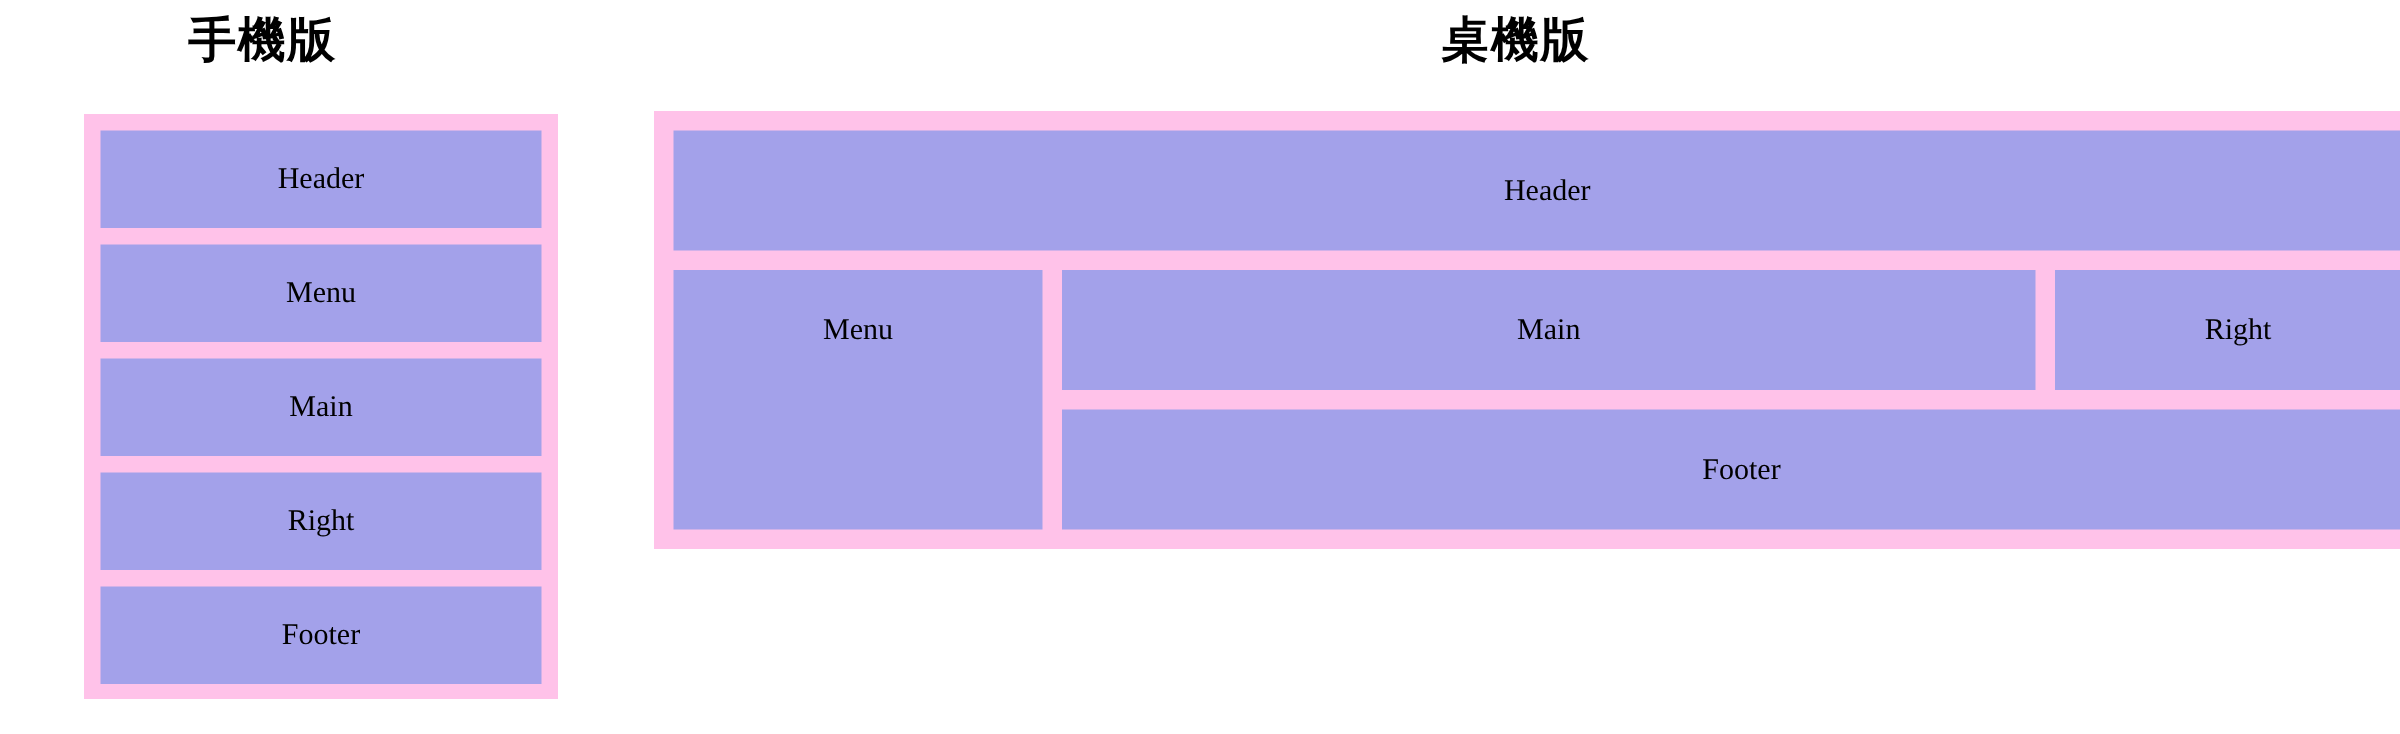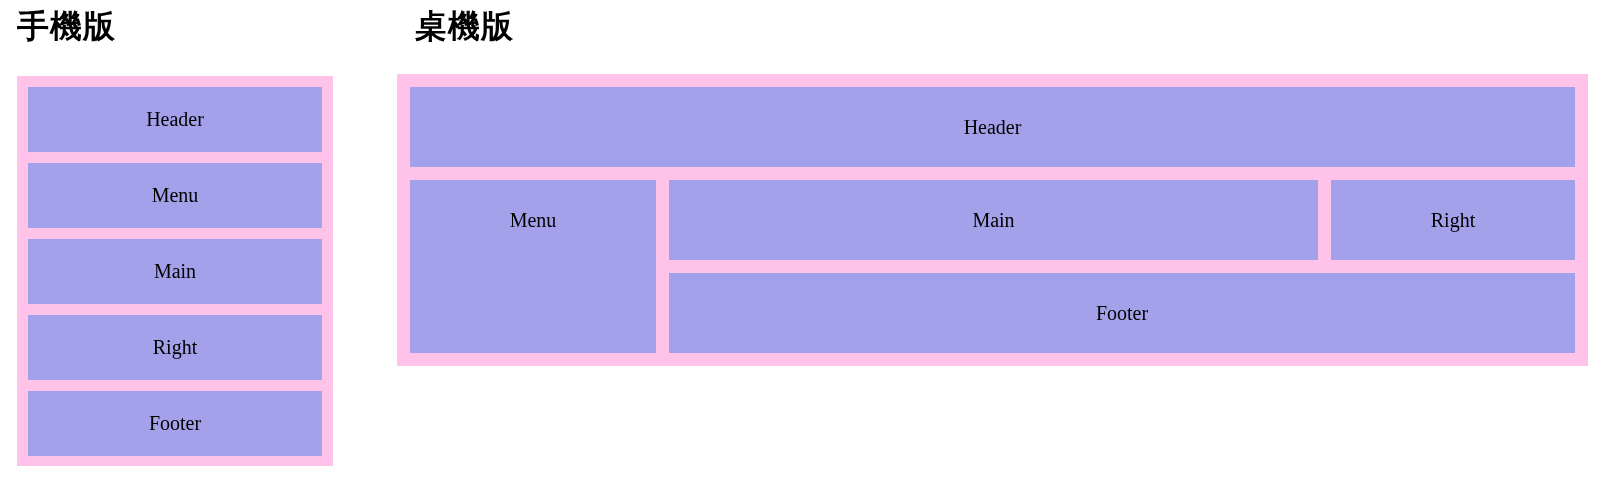--- a/index.html
+++ b/index.html
@@ -15,35 +15,37 @@
     font-family: "Liberation Serif", serif;
     color: var(--text, #000000);
   }
 
   
   .section-title {
     position: absolute;
     top: 4px;
     height: 44px;
     line-height: 44px;
+    text-align: center;
     font-family: "Liberation Sans", sans-serif;
     font-weight: bold;
     font-size: 32px;
     color: var(--text, #000000);
     letter-spacing: 1px;
   }
   .mobile-title   { left: 17px;  width: 316px; }
   .desktop-title  { left: 415px; width: 1191px; }
 
   
   .layout {
     position: absolute;
     background: var(--container-bg, #ffc2e9);
     box-sizing: border-box;
     display: grid;
+    margin-left: 39px;
   }
 
   
   .layout-mobile {
     left: 17px;
     top: 76px;
     width: 316px;
     height: 390px;
     padding: 11px;
     grid-template-rows: repeat(5, 65px);

